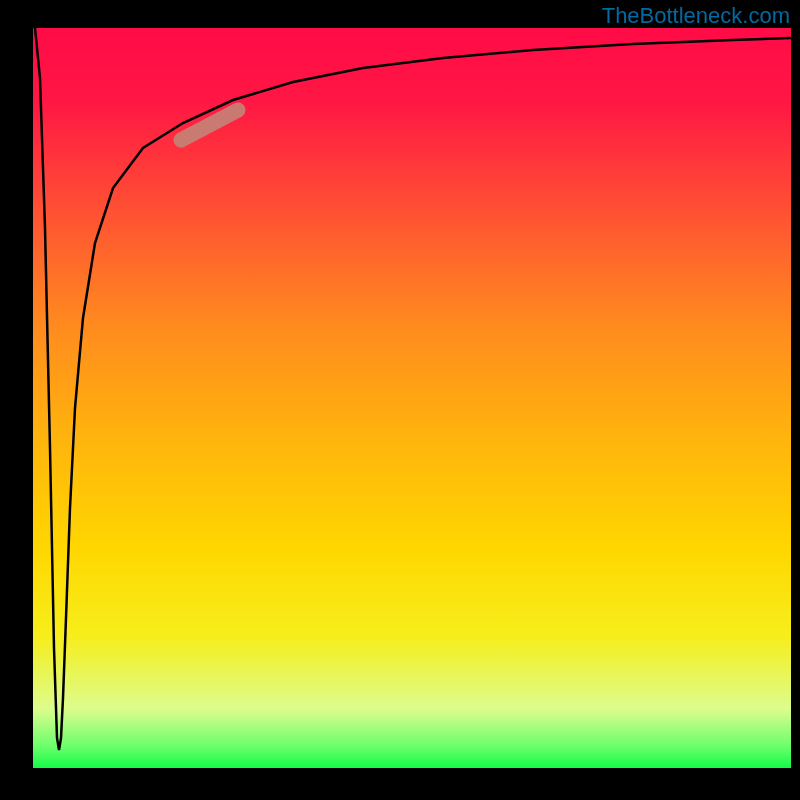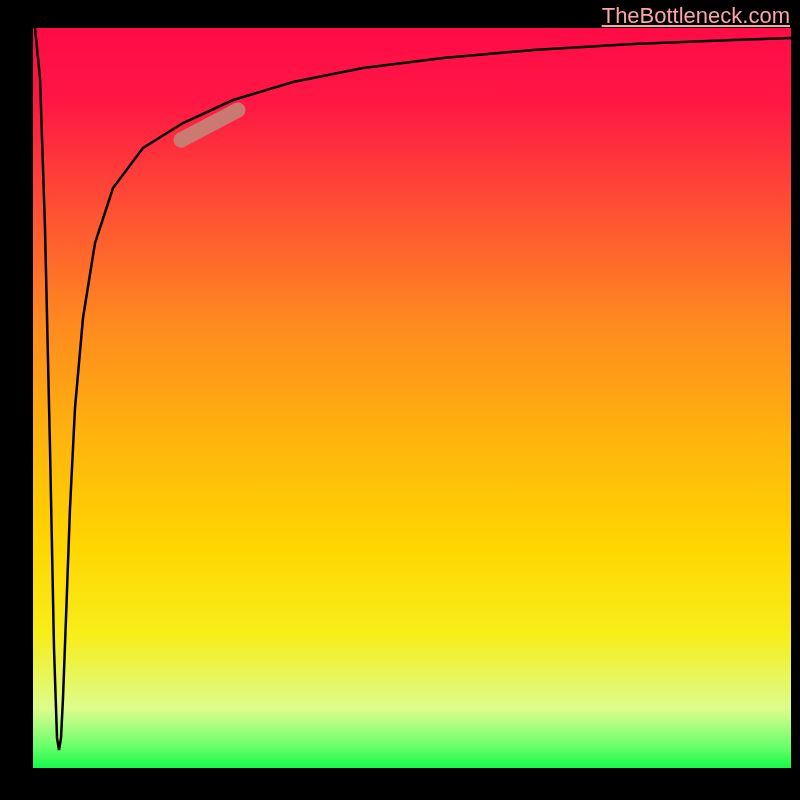--- a/index.html
+++ b/index.html
@@ -7,25 +7,24 @@
       width: 800px;
       height: 800px;
       background: #000;
       position: relative;
       font-family: Arial, sans-serif;
     }
     .watermark {
       position: absolute;
       top: 3px;
       right: 10px;
-      color: #fca5a5;
+      color: #0369a1;
       font-size: 22px;
       font-weight: normal;
       z-index: 10;
-      text-decoration: underline;
     }
     .plot-area {
       position: absolute;
       left: 33px;
       top: 28px;
       width: 758px;
       height: 740px;
       background: linear-gradient(to bottom,
         #ff0b47 0%,
         #ff1744 10%,

